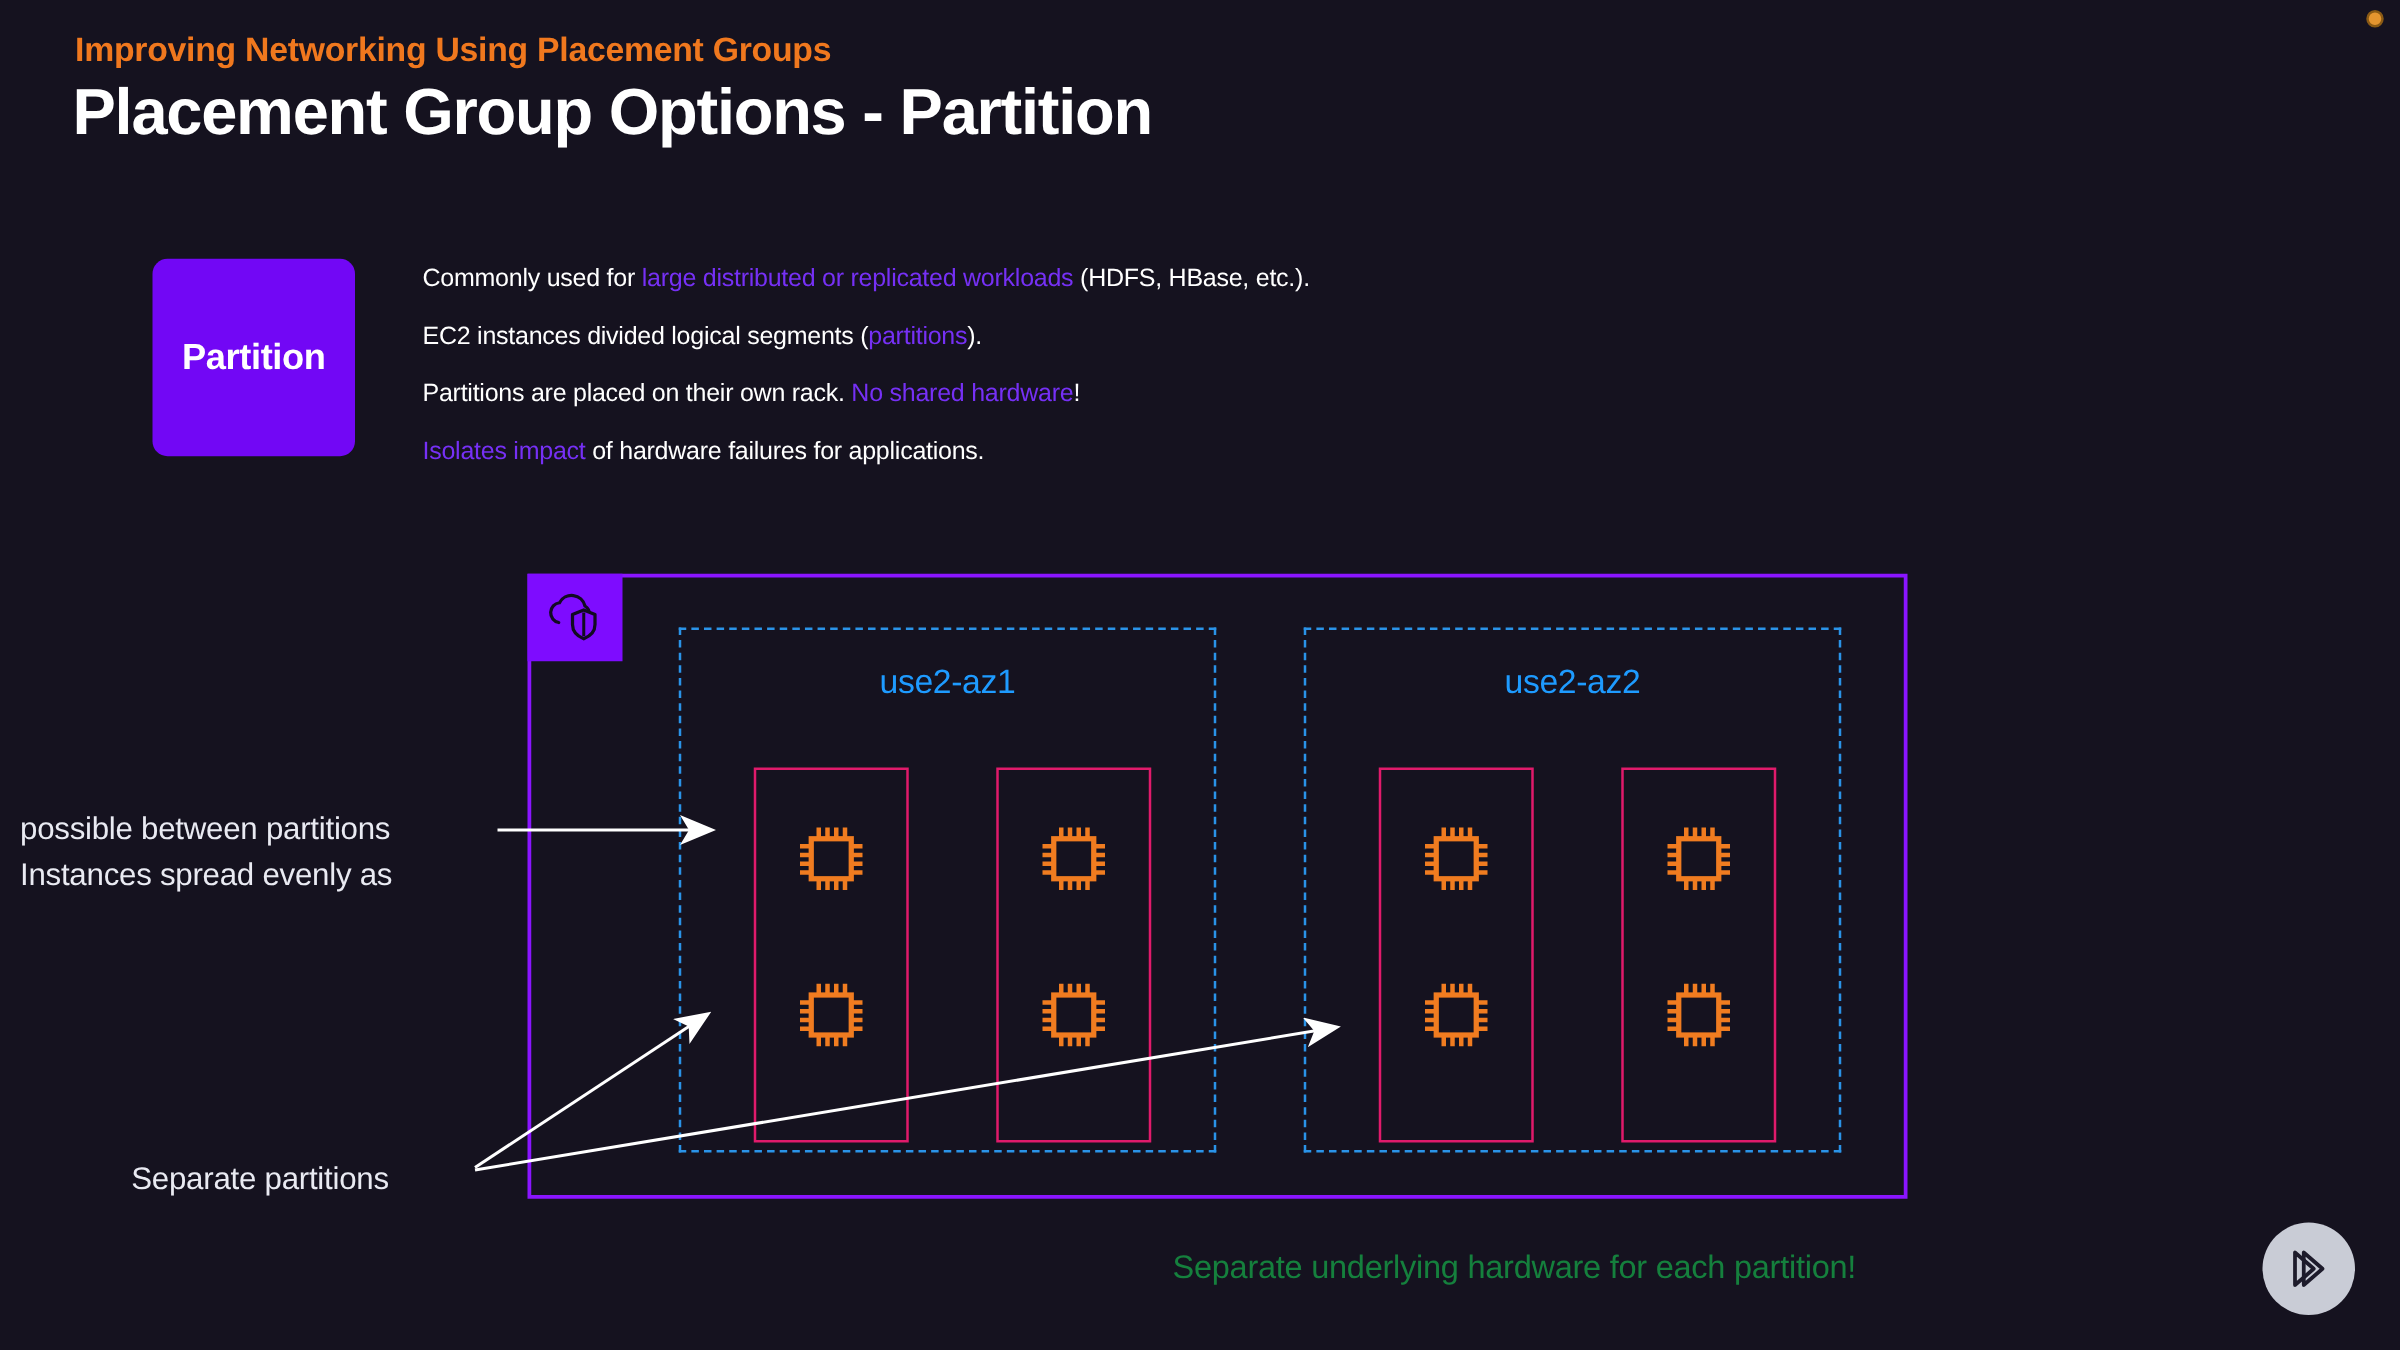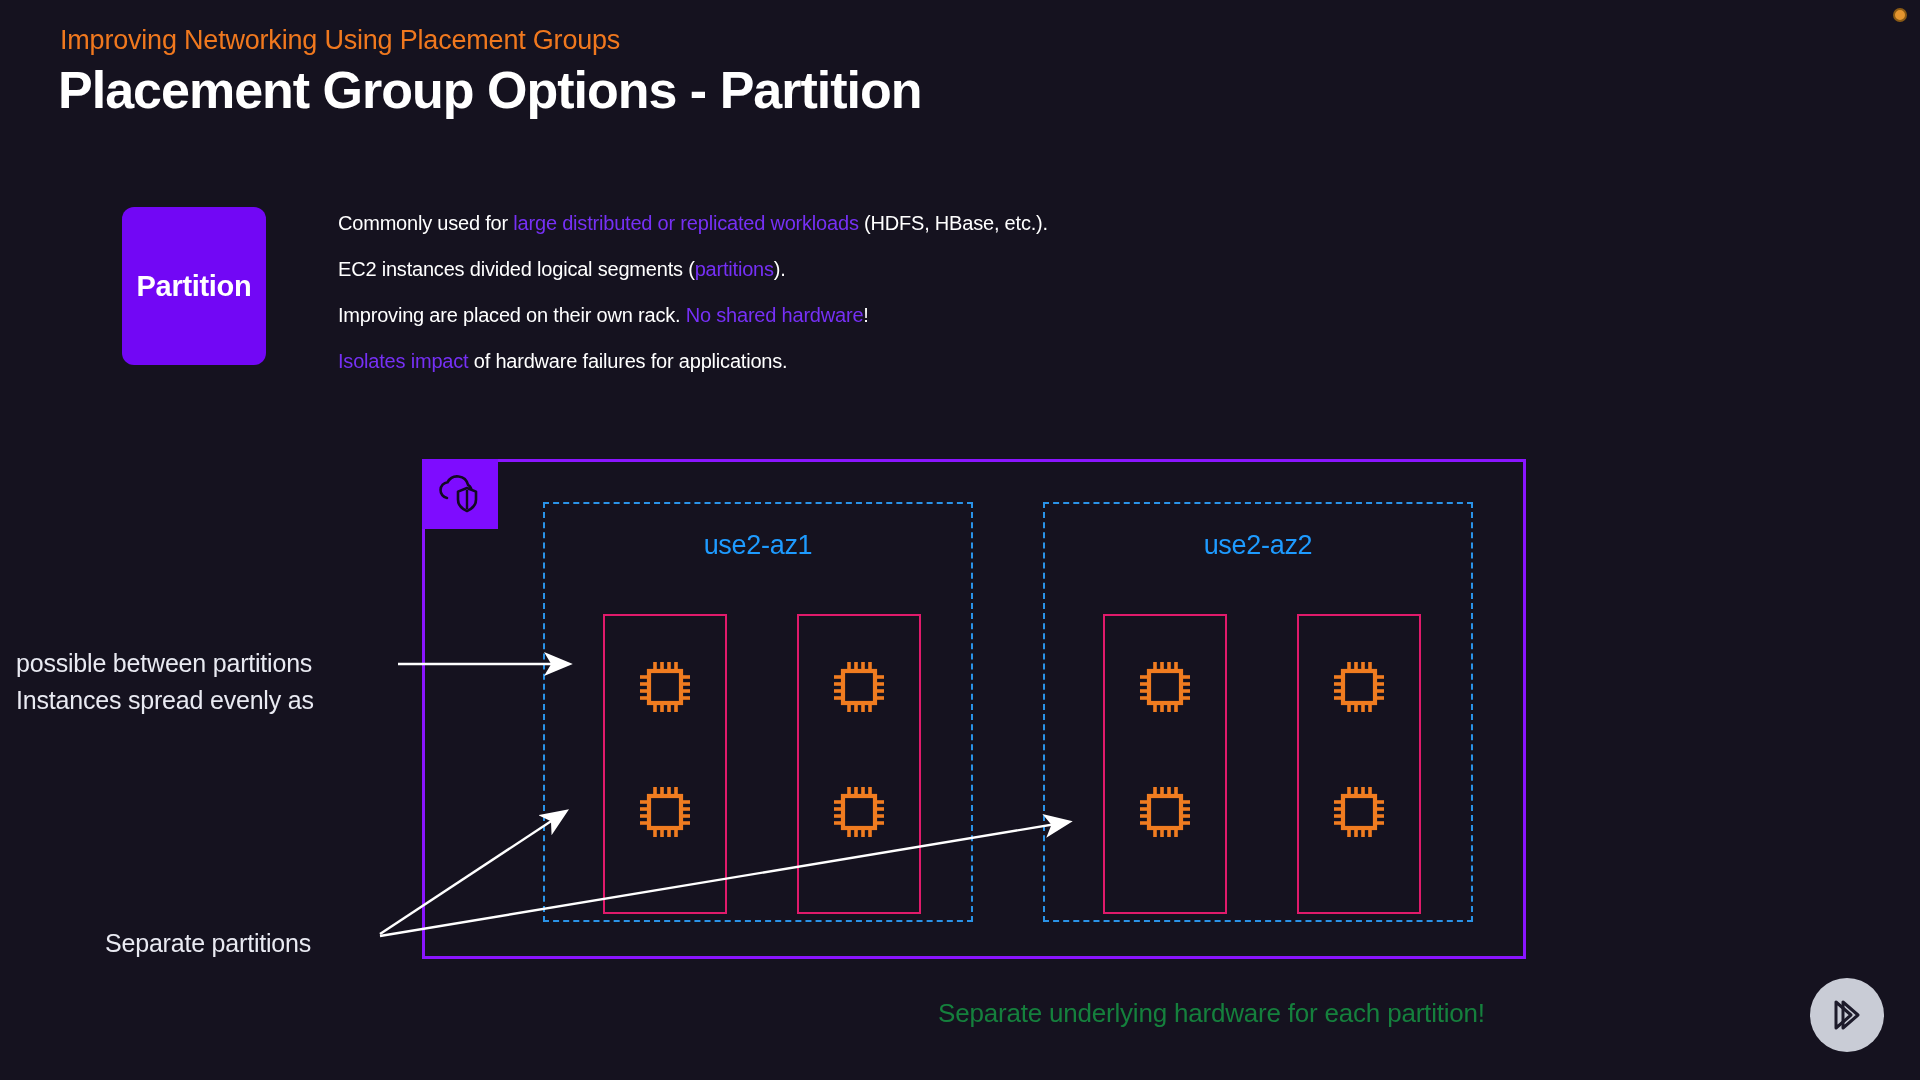--- a/index.html
+++ b/index.html
@@ -7,33 +7,33 @@
     width:1920px; height:1080px;
     background:#15121f;
     overflow:hidden;
     font-family:"Liberation Sans", sans-serif;
   }
   .slide { position:relative; width:1920px; height:1080px; background:#15121f; }
 
   
   .kicker {
     position:absolute; left:60px; top:25px;
-    font-size:27px; font-weight:normal; letter-spacing:-0.2px;
+    font-size:27px; font-weight:bold; letter-spacing:-0.2px;
     color:#f0781e;
   }
   .title {
     position:absolute; left:58px; top:60px;
     font-size:52px; font-weight:bold; letter-spacing:-1px;
     color:#ffffff;
   }
 
   
   .pg-badge {
     position:absolute; left:122px; top:207px;
-    width:144px; height:158px;
+    width:162px; height:158px;
     background:#7207f5; border-radius:12px;
     display:flex; align-items:center; justify-content:center;
   }
   .pg-badge span {
     color:#ffffff; font-size:29px; font-weight:bold; letter-spacing:-0.3px;
   }
 
   
   .bullets {
     position:absolute; left:338px; top:200px;
@@ -118,21 +118,21 @@
   <div class="kicker">Improving Networking Using Placement Groups</div>
   <div class="title">Placement Group Options - Partition</div>
 
   <div class="pg-badge">
     <span>Partition</span>
   </div>
 
   <div class="bullets">
     <div class="line" id="b0"><span>Commonly used for </span><span class="hl">large distributed or replicated workloads</span><span> (HDFS, HBase, etc.).</span></div>
     <div class="line" id="b1"><span>EC2 instances divided logical segments (</span><span class="hl">partitions</span><span>).</span></div>
-    <div class="line" id="b2"><span>Improving are placed on their own rack. </span><span class="hl">No shared hardware</span><span>!</span></div>
+    <div class="line" id="b2"><span>Partitions are placed on their own rack. </span><span class="hl">No shared hardware</span><span>!</span></div>
     <div class="line" id="b3"><span class="hl">Isolates impact</span><span> of hardware failures for applications.</span></div>
   </div>
 
   <div class="cloud-box">
 
     <div class="cloud-badge">
       <svg width="46" height="44" viewBox="0 0 46 44">
         <path d="M10 26 a8 8 0 0 1 0.6 -15.8 a11 11 0 0 1 20.4 2.6 a7.5 7.5 0 0 1 -1 13.2" fill="none" stroke="#120a22" stroke-width="2.6" stroke-linecap="round"></path>
         <path d="M30 16 l9 3.6 v8 c0 6 -4.6 9.6 -9 11.4 c-4.4 -1.8 -9 -5.4 -9 -11.4 v-8 z" fill="#7e0cff" stroke="#120a22" stroke-width="2.6" stroke-linejoin="round"></path>
         <line x1="30" y1="18" x2="30" y2="37" stroke="#120a22" stroke-width="2.4"></line>

